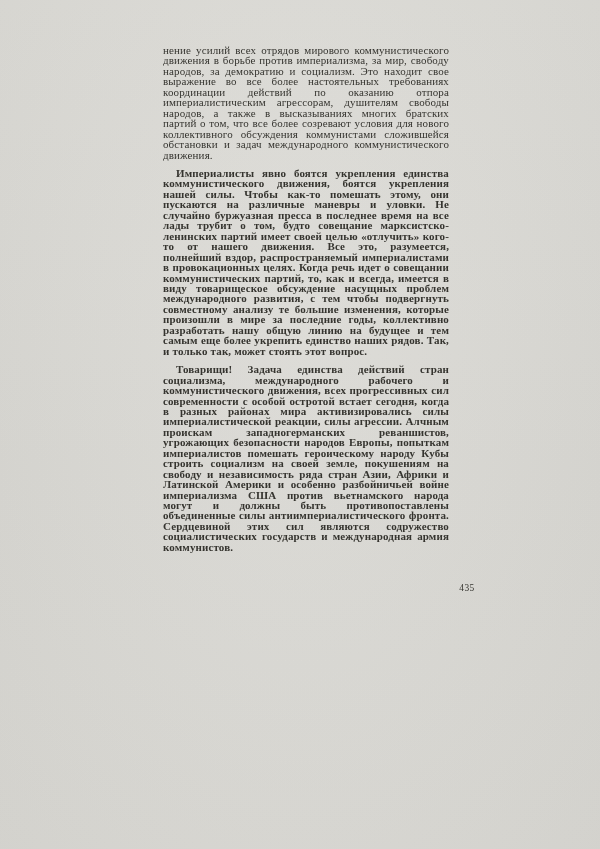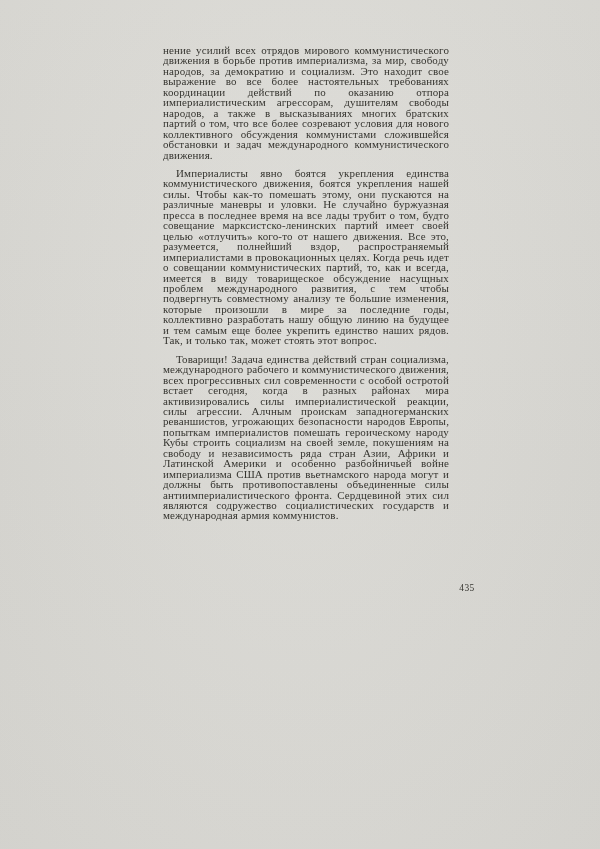--- a/index.html
+++ b/index.html
@@ -30,20 +30,21 @@
     margin: 8px;
     font-size: 11px;
     line-height: 10.45px;
     text-align: justify;
     color: #35342f;
     letter-spacing: 0.12px;
     word-spacing: 0.2px;
   }
   .para.indent {
     text-indent: 13px;
+    font-weight: bold;
   }
   .page-number {
     position: absolute;
     left: 452px;
     top: 583px;
     width: 30px;
     text-align: center;
     font-size: 9.4px;
     color: #35342f;
     letter-spacing: 0.5px;

